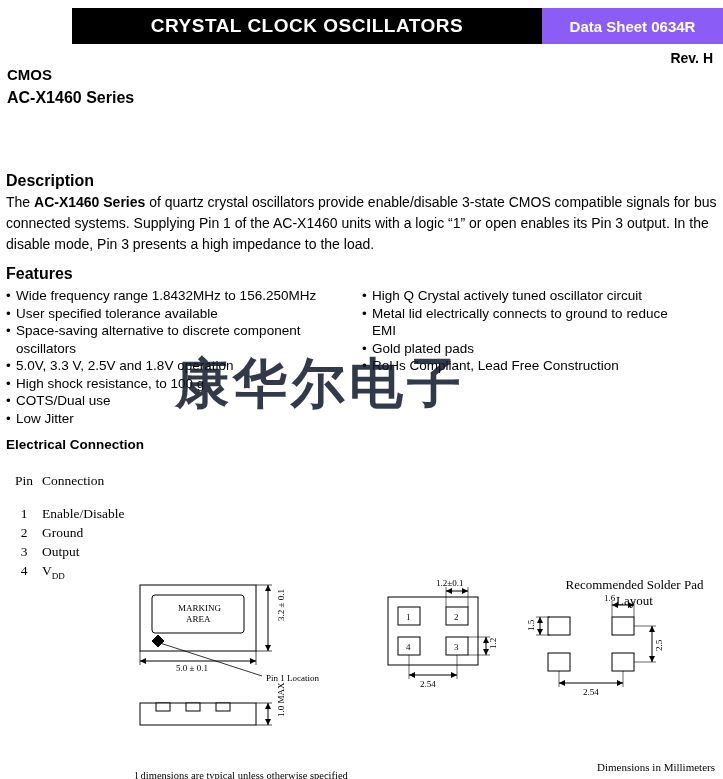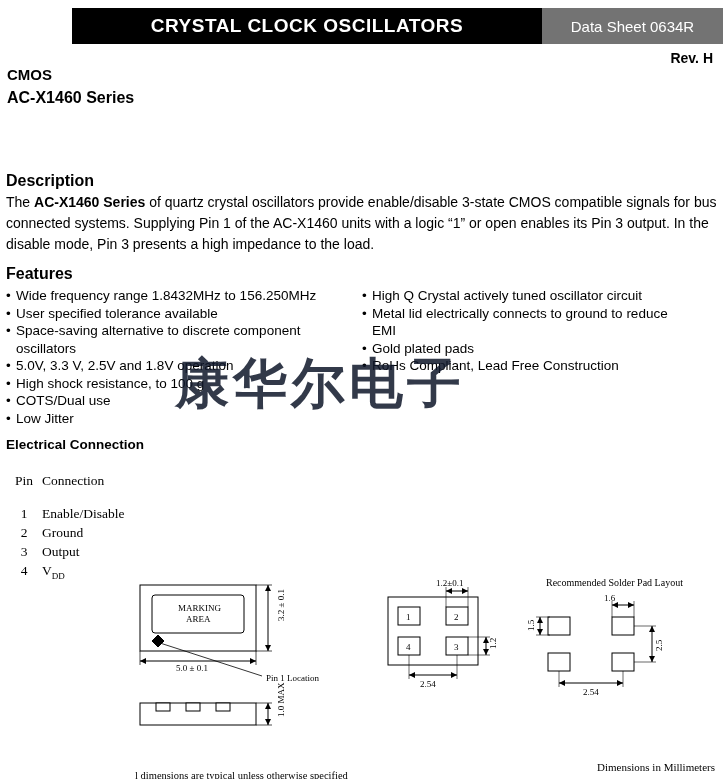--- a/index.html
+++ b/index.html
@@ -17,22 +17,22 @@
   .header{position:absolute;left:0;top:8px;width:592px;height:36px;}
   .header-bar{
     position:absolute;left:72px;top:0;width:470px;height:36px;
     background:#000;color:#fff;
     font-weight:bold;font-size:19px;letter-spacing:.5px;
     display:flex;align-items:center;justify-content:center;
     font-family:"Liberation Sans", sans-serif;
   }
   .datasheet-badge{
     position:absolute;left:542px;top:0;width:181px;height:36px;
-    background:#737373;color:#fff;
-    font-weight:normal;font-size:15px;
+    background:#8b5cf6;color:#fff;
+    font-weight:bold;font-size:15px;
     display:flex;align-items:center;justify-content:center;
   }
   .rev{
     position:absolute;right:10px;top:50px;
     font-weight:bold;font-size:14px;
   }
   .cmos{
     position:absolute;left:7px;top:66px;
     font-weight:bold;font-size:15px;
   }
@@ -97,21 +97,21 @@
   .dim-note{
     position:absolute;right:8px;bottom:6px;
     font-family:"Liberation Serif", serif;font-size:11px;
   }
   .foot-note{
     position:absolute;left:135px;bottom:-2px;
     font-family:"Liberation Serif", serif;font-size:10.5px;
   }
   .solder-title{
     position:absolute;left:546px;top:2px;
-    font-family:"Liberation Serif", serif;font-size:10px;
+    font-family:"Liberation Serif", serif;font-size:13px;text-align:center;
   }
 </style>
 </head>
 <body>
 
 <div class="page">
 
   <div class="header">
     <div class="header-bar">CRYSTAL CLOCK OSCILLATORS</div>
     <div class="datasheet-badge">Data Sheet 0634R</div>

